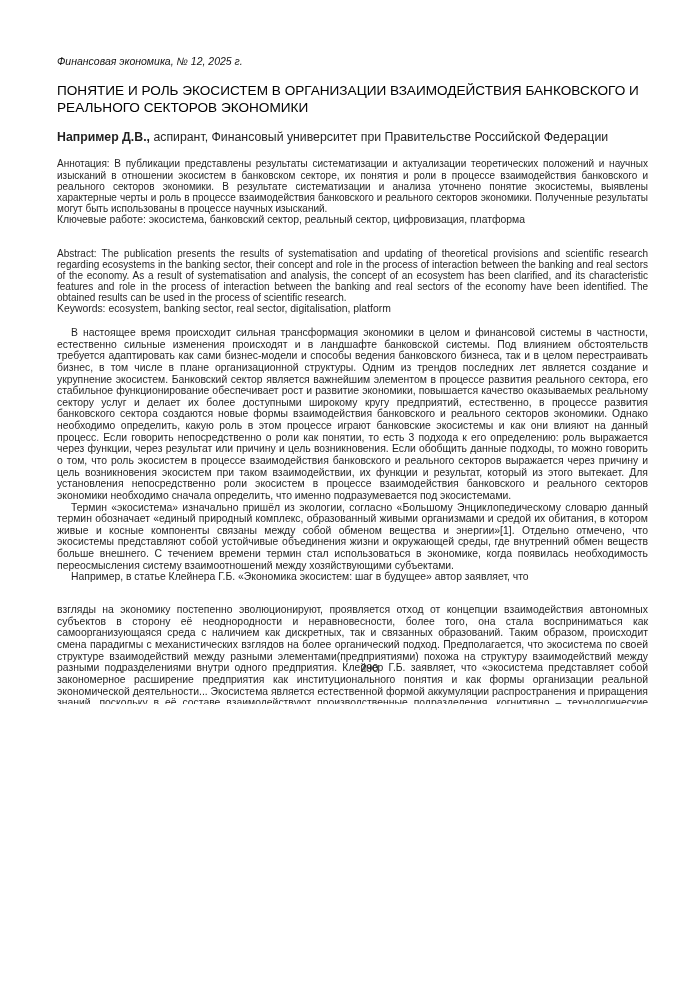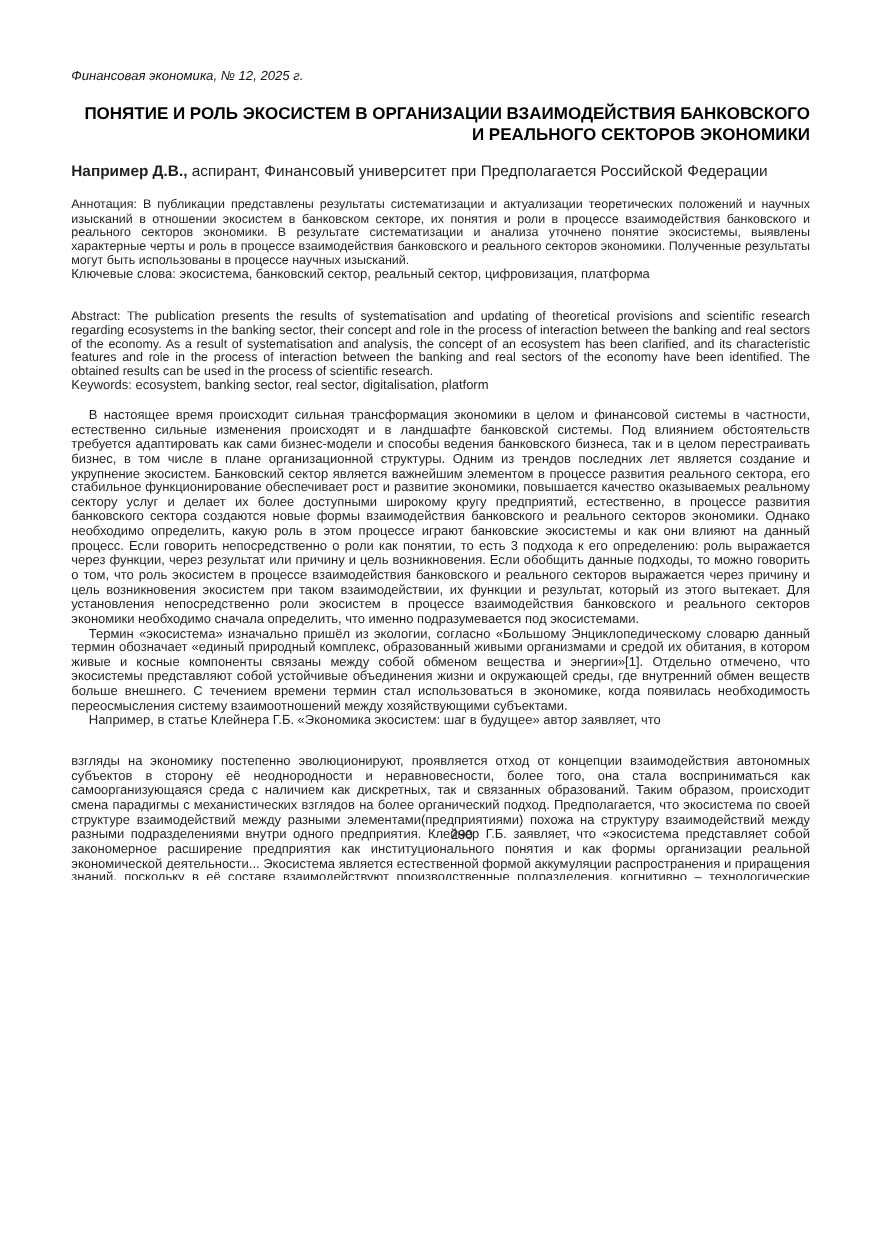--- a/index.html
+++ b/index.html
@@ -19,25 +19,24 @@
     overflow: hidden;
   }
   .journal-header {
     font-style: italic;
     font-size: 10.5px;
     line-height: 1.2;
     color: #141414;
   }
   .title {
     font-size: 13.6px;
-    font-weight: bold;
+    font-weight: normal;
     line-height: 1.28;
     margin: 14px 0 0 0;
     color: #000000;
-    text-align: right;
   }
   .author {
     font-size: 12.3px;
     line-height: 1.3;
     margin: 14px 0 0 0;
   }
   .author-name {
     font-weight: bold;
   }
   .abstract {
@@ -81,25 +80,25 @@
 </style>
 </head>
 <body>
 
 <div class="page">
 
   <div class="journal-header">Финансовая экономика, № 12, 2025 г.</div>
 
   <h1 class="title">ПОНЯТИЕ И РОЛЬ ЭКОСИСТЕМ В ОРГАНИЗАЦИИ ВЗАИМОДЕЙСТВИЯ БАНКОВСКОГО И РЕАЛЬНОГО СЕКТОРОВ ЭКОНОМИКИ</h1>
 
-  <p class="author"><span class="author-name">Например Д.В.,</span> <span>аспирант, Финансовый университет при Предполагается Российской Федерации</span></p>
+  <p class="author"><span class="author-name">Например Д.В.,</span> <span>аспирант, Финансовый университет при Правительстве Российской Федерации</span></p>
 
   <p class="abstract">Аннотация: В публикации представлены результаты систематизации и актуализации теоретических положений и научных изысканий в отношении экосистем в банковском секторе, их понятия и роли в процессе взаимодействия банковского и реального секторов экономики. В результате систематизации и анализа уточнено понятие экосистемы, выявлены характерные черты и роль в процессе взаимодействия банковского и реального секторов экономики. Полученные результаты могут быть использованы в процессе научных изысканий.</p>
 
-  <p class="keywords">Ключевые слова: экосистема, банковский сектор, реальный сектор, цифровизация, платформа</p>
+  <p class="keywords">Ключевые работе: экосистема, банковский сектор, реальный сектор, цифровизация, платформа</p>
 
   <p class="abstract en">Abstract: The publication presents the results of systematisation and updating of theoretical provisions and scientific research regarding ecosystems in the banking sector, their concept and role in the process of interaction between the banking and real sectors of the economy. As a result of systematisation and analysis, the concept of an ecosystem has been clarified, and its characteristic features and role in the process of interaction between the banking and real sectors of the economy have been identified. The obtained results can be used in the process of scientific research.</p>
 
   <p class="keywords">Keywords: ecosystem, banking sector, real sector, digitalisation, platform</p>
 
   <div class="columns">
     <div class="col">
       <p class="indent">В настоящее время происходит сильная трансформация экономики в целом и финансовой системы в частности, естественно сильные изменения происходят и в ландшафте банковской системы. Под влиянием обстоятельств требуется адаптировать как сами бизнес-модели и способы ведения банковского бизнеса, так и в целом перестраивать бизнес, в том числе в плане организационной структуры. Одним из трендов последних лет является создание и укрупнение экосистем. Банковский сектор является важнейшим элементом в процессе развития реального сектора, его стабильное функционирование обеспечивает рост и развитие экономики, повышается качество оказываемых реальному сектору услуг и делает их более доступными широкому кругу предприятий, естественно, в процессе развития банковского сектора создаются новые формы взаимодействия банковского и реального секторов экономики. Однако необходимо определить, какую роль в этом процессе играют банковские экосистемы и как они влияют на данный процесс. Если говорить непосредственно о роли как понятии, то есть 3 подхода к его определению: роль выражается через функции, через результат или причину и цель возникновения. Если обобщить данные подходы, то можно говорить о том, что роль экосистем в процессе взаимодействия банковского и реального секторов выражается через причину и цель возникновения экосистем при таком взаимодействии, их функции и результат, который из этого вытекает. Для установления непосредственно роли экосистем в процессе взаимодействия банковского и реального секторов экономики необходимо сначала определить, что именно подразумевается под экосистемами.</p>
       <p class="indent">Термин «экосистема» изначально пришёл из экологии, согласно «Большому Энциклопедическому словарю данный термин обозначает «единый природный комплекс, образованный живыми организмами и средой их обитания, в котором живые и косные компоненты связаны между собой обменом вещества и энергии»[1]. Отдельно отмечено, что экосистемы представляют собой устойчивые объединения жизни и окружающей среды, где внутренний обмен веществ больше внешнего. С течением времени термин стал использоваться в экономике, когда появилась необходимость переосмысления систему взаимоотношений между хозяйствующими субъектами.</p>
       <p class="indent">Например, в статье Клейнера Г.Б. «Экономика экосистем: шаг в будущее» автор заявляет, что</p>

